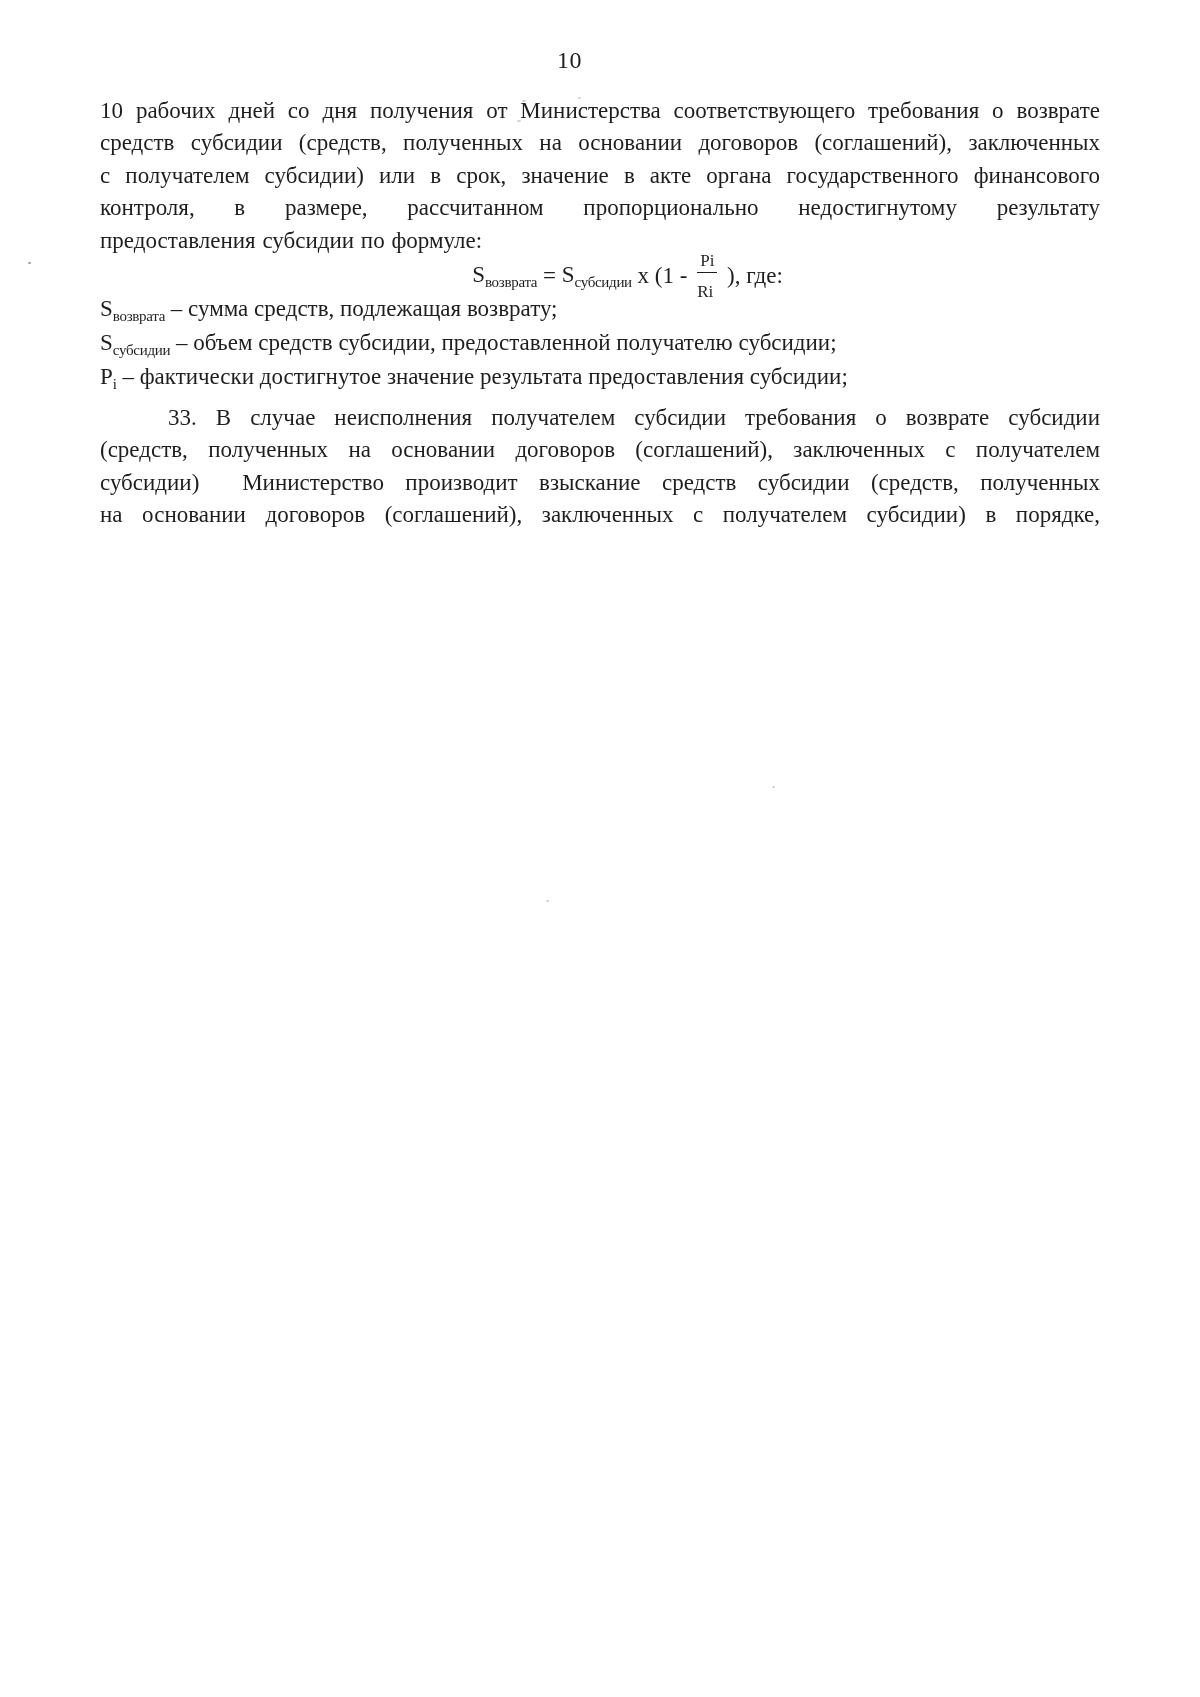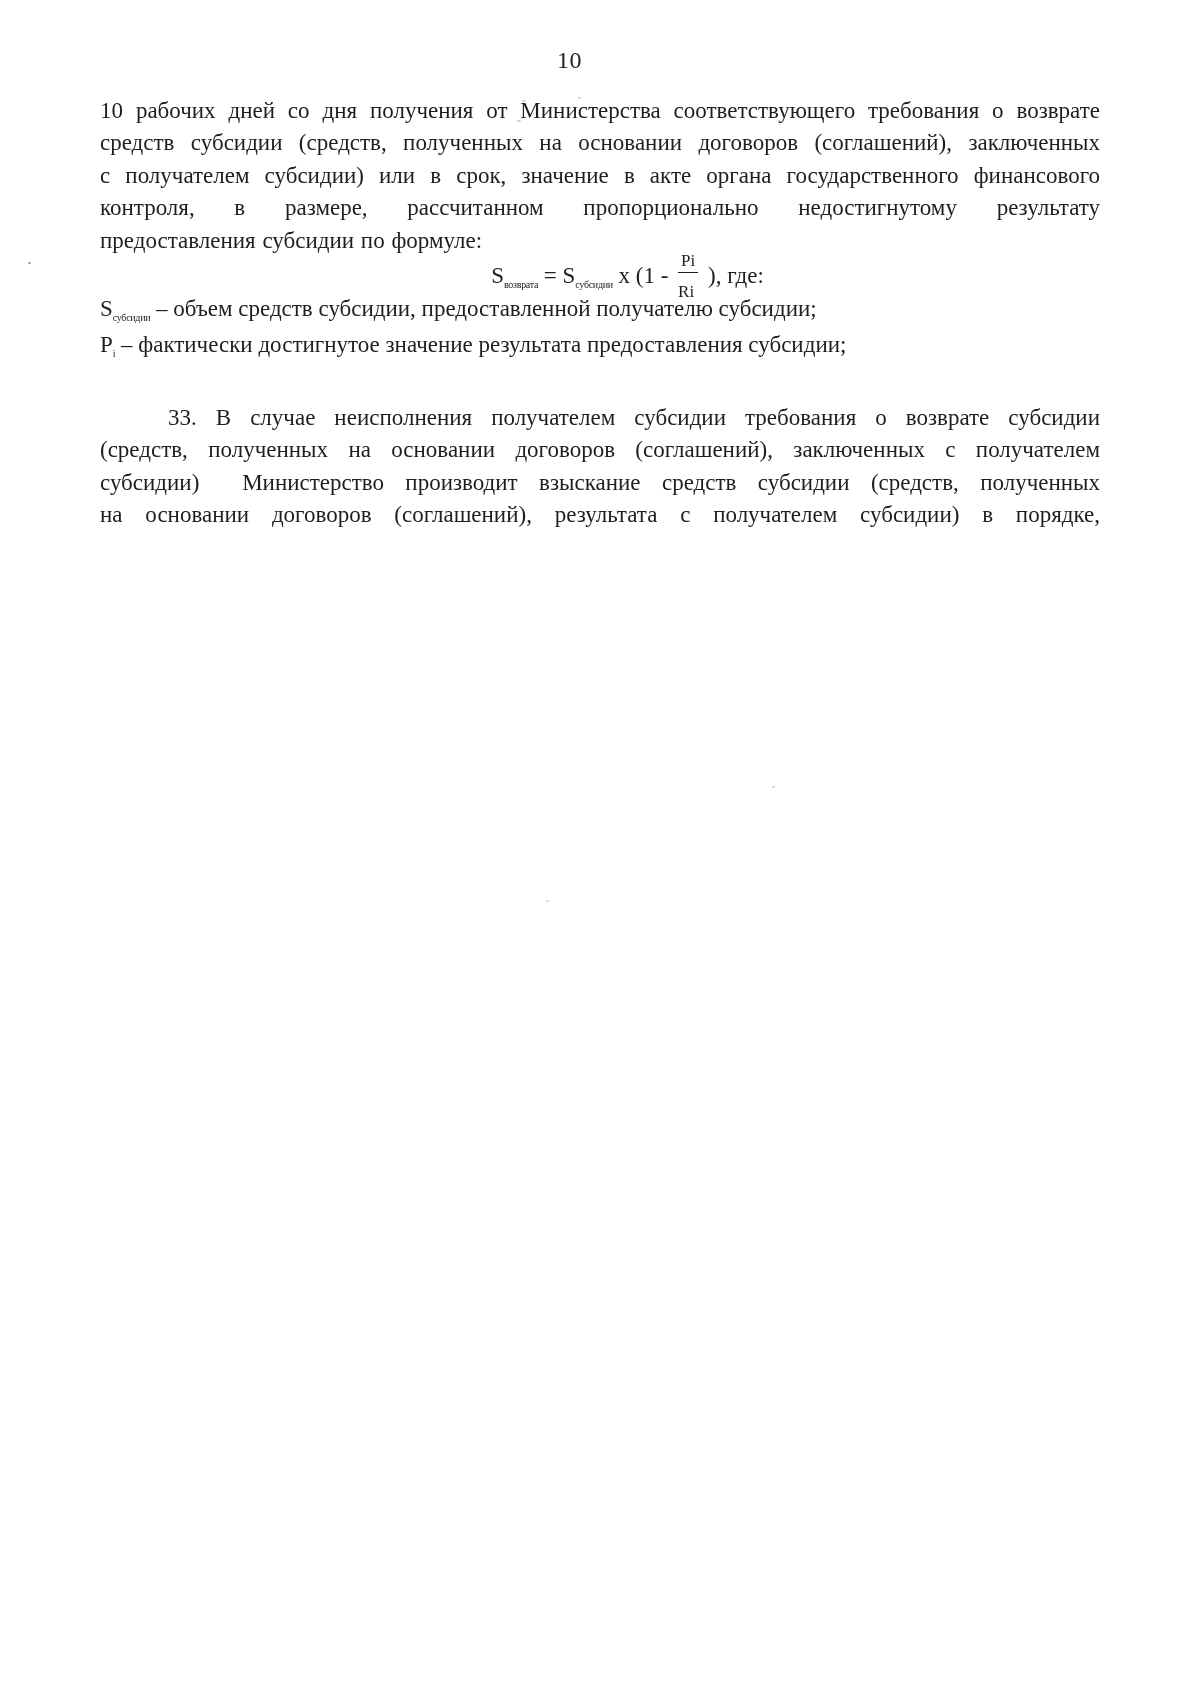--- a/index.html
+++ b/index.html
@@ -42,21 +42,21 @@
     -moz-text-align-last: justify;
     text-align-last: justify;
   }
   .indent { padding-left: 68px; }
   .defs { top: 296px; }
   .defline {
     font-size: 23px;
     line-height: 26.8px;
   }
   .sub {
-    font-size: 10px;
+    font-size: 15px;
     vertical-align: -5px;
     letter-spacing: -0.3px;
   }
   .formula-row {
     top: 252px;
     height: 48px;
     display: flex;
     justify-content: center;
     align-items: center;
     padding-left: 55px;
@@ -112,24 +112,25 @@
     <span class="fpiece"><span>S</span><span class="sub">субсидии</span></span>
     <span class="fop"> х (1 - </span>
     <span class="frac">
       <span class="fnum">Pi</span>
       <span class="fden">Ri</span>
     </span>
     <span class="fop"> ), где:</span>
   </div>
 
   <div class="block defs">
+    <div class="defline"><span>S</span><span class="sub">возврата</span><span> – сумма средств, подлежащая возврату;</span></div>
     <div class="defline"><span>S</span><span class="sub">субсидии</span><span> – объем средств субсидии, предоставленной получателю субсидии;</span></div>
     <div class="defline"><span>P</span><span class="sub">i</span><span> – фактически достигнутое значение результата предоставления субсидии;</span></div>
   </div>
 
   <div class="block para33">
     <div class="line jline indent">33. В случае неисполнения получателем субсидии требования о возврате субсидии</div>
     <div class="line jline">(средств, полученных на основании договоров (соглашений), заключенных с получателем</div>
     <div class="line jline">субсидии)&nbsp; Министерство производит взыскание средств субсидии (средств, полученных</div>
-    <div class="line jline">на основании договоров (соглашений), результата с получателем субсидии) в порядке,</div>
+    <div class="line jline">на основании договоров (соглашений), заключенных с получателем субсидии) в порядке,</div>
   </div>
 
 </div>
 
 </body></html>

